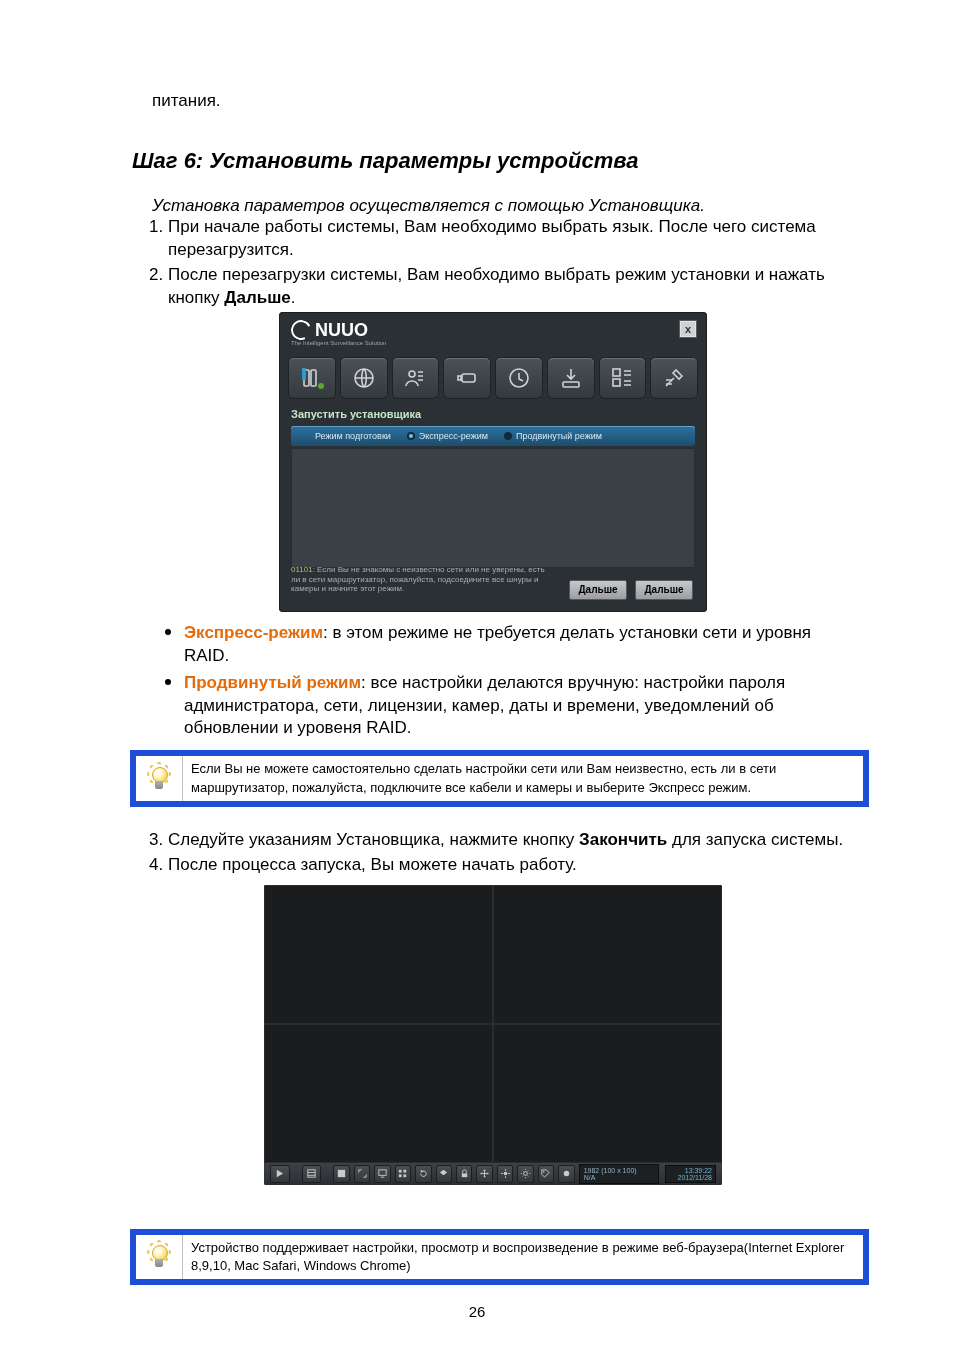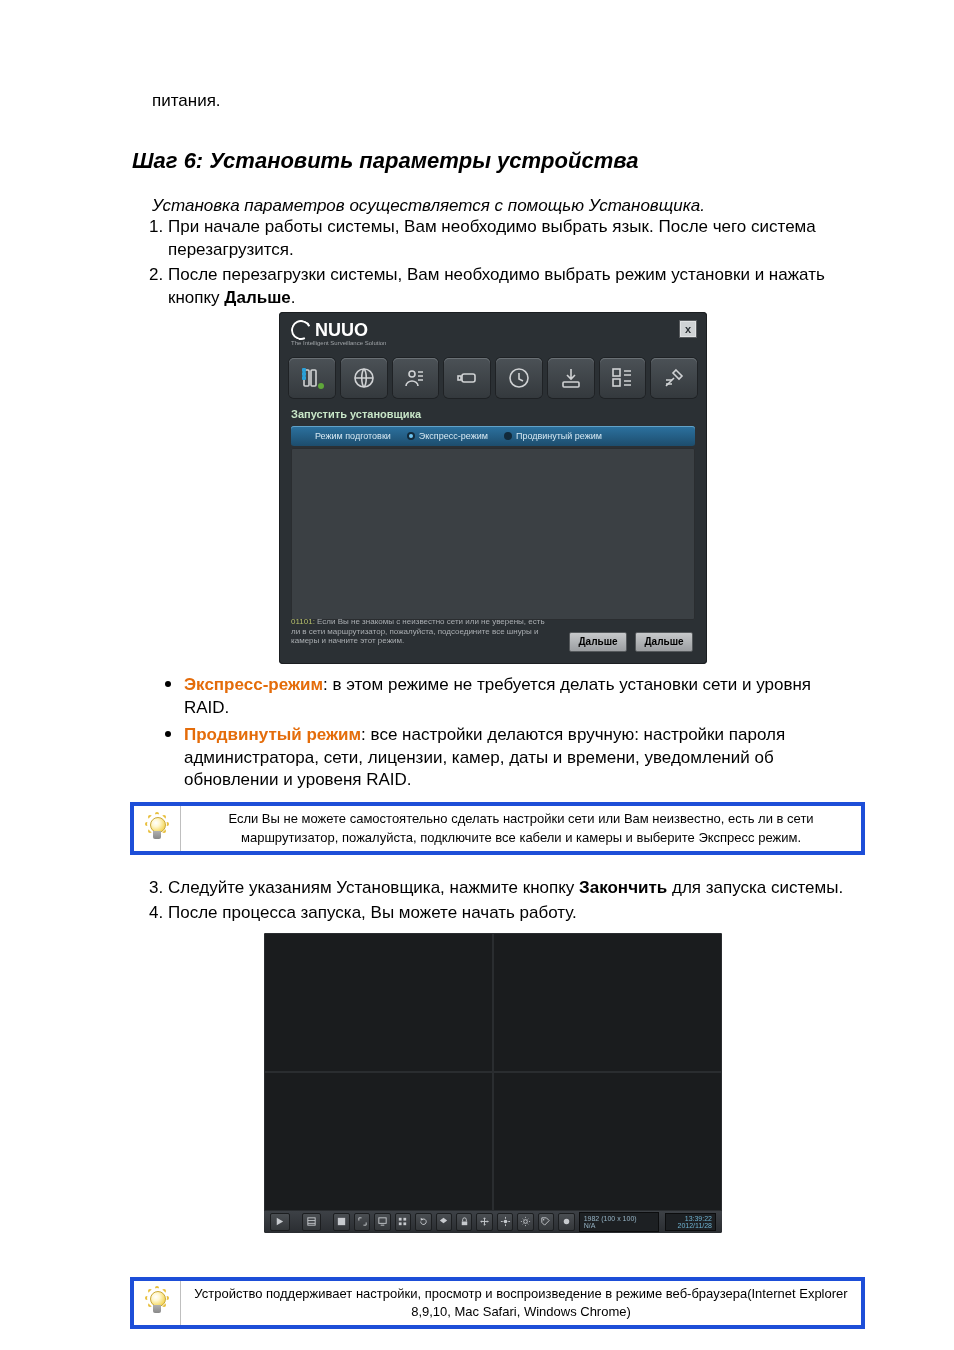--- a/index.html
+++ b/index.html
@@ -48,25 +48,24 @@
     padding-left: 24px;
     font-size: 17px;
     line-height: 1.35;
   }
   ul.bullets li::marker { color:#000; font-size: 20px; }
   .mode-label { color: #e46c0a; font-weight: bold; }
 
   
   .tip-block {
     display:flex;
-    border:4px solid #1d4ed8;
+    border:6px solid #1d4ed8;
     margin-top: 10px;
     margin-left: -2px;
     width: 727px;
-    text-align: center;
   }
   .tip-icon-cell {
     width:46px;
     flex:0 0 46px;
     border-right:1px solid #bfbfbf;
     display:flex;
     align-items:center;
     justify-content:center;
     background:#fff;
   }
@@ -121,21 +120,21 @@
     position:absolute;
     bottom:30px;
     left:0; right:0;
     text-align:center;
     font-size:15px;
   }
 
   
   .shot1 {
     width:428px;
-    height:352px;
+    height:300px;
     margin:2px auto 2px auto;
     background:#2b3034;
     border-radius:4px;
     position:relative;
     font-family: Arial, sans-serif;
     color:#e6e6e6;
     box-shadow: 0 0 0 1px #1b1e21 inset;
   }
   .shot1 .logo {
     position:absolute;
@@ -527,13 +526,14 @@
     <div class="tip-icon-cell">
       <div class="tip-bulb">
         <div class="rays"></div>
           <div class="bulb"></div>
           <div class="base"></div>
       </div>
     </div>
     <div class="tip-text-cell">Устройство поддерживает настройки, просмотр и воспроизведение в режиме веб-браузера(Internet Explorer 8,9,10, Mac Safari, Windows Chrome)</div>
   </div>
 
+  <div class="page-num">26</div>
 </div>
 
 </body></html>

